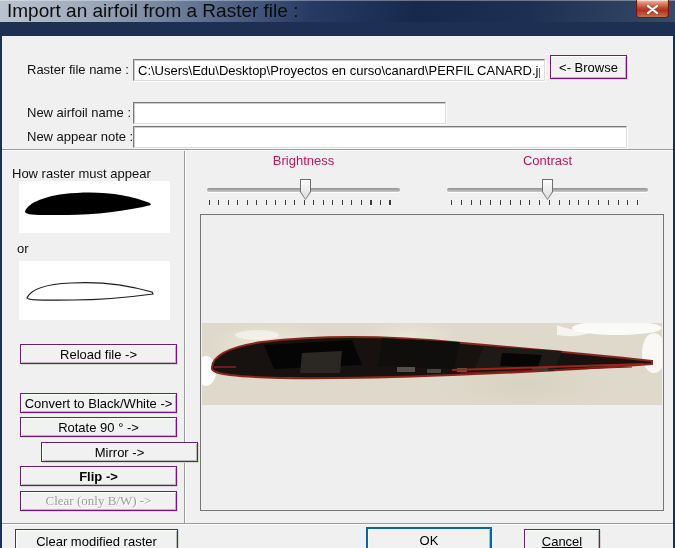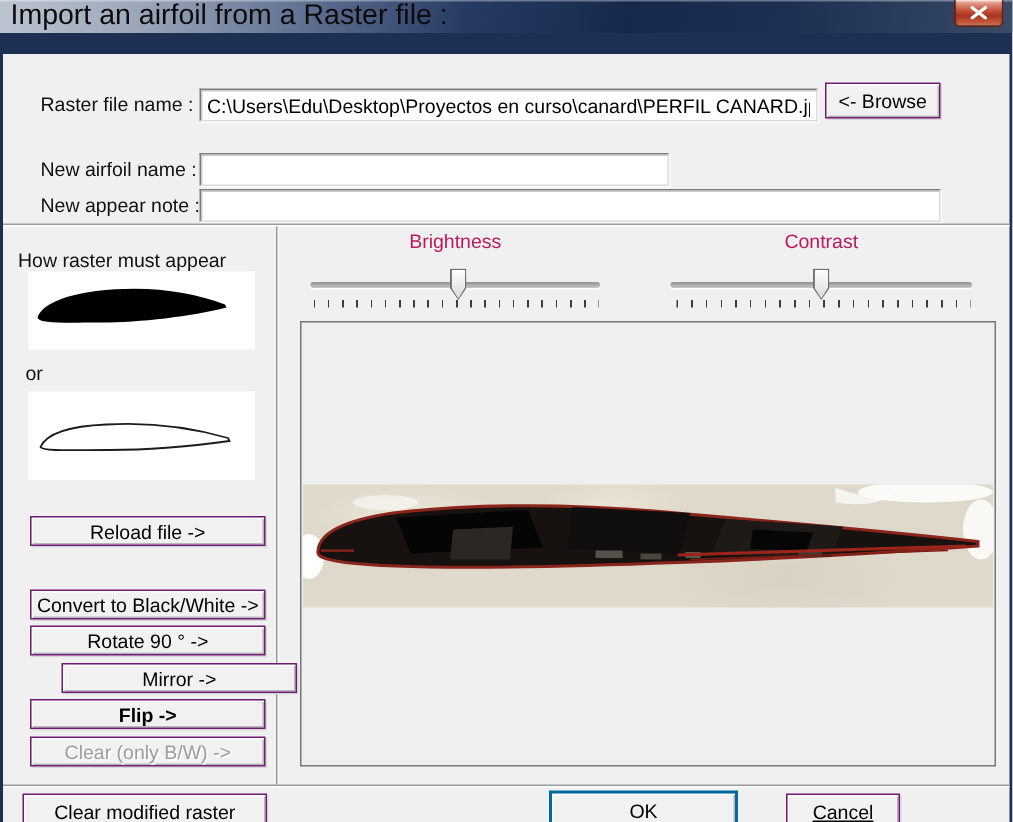--- a/index.html
+++ b/index.html
@@ -28,21 +28,21 @@
     box-shadow:inset 1px 1px 0 #c9c9c9, 1px 1px 0 #fdfdfd;
     font-family:"Liberation Sans", sans-serif; font-size:13px; color:#000;
     padding:0 4px; outline:none; }
   .btn { position:absolute; background:#f1f1f1; border:1px solid #701a75;
     box-shadow:inset 1px 1px 0 #ffffff, inset -1px -1px 0 #b8b8b8, 1px 1px 0 #d6d6d6;
     font-family:"Liberation Sans", sans-serif; font-size:13px; color:#000;
     display:flex; align-items:center; justify-content:center;
     white-space:nowrap; cursor:pointer; }
   .btn.default { border:2px solid #0369a1;
     box-shadow:inset 1px 1px 0 #ffffff, inset -1px -1px 0 #b8b8b8; }
-  .btn.disabled { color:#9d9d9d; text-shadow:1px 1px 0 #fff; cursor:default; }
+  .btn.disabled { color:#9d9d9d; text-shadow:1px 1px 0 #fff; cursor:default;font-family:Liberation Serif, serif; }
   .etched-h { position:absolute; height:2px;
     border-top:1px solid #9b9b9b; border-bottom:1px solid #fdfdfd; }
   .etched-v { position:absolute; width:2px;
     border-left:1px solid #9b9b9b; border-right:1px solid #fdfdfd; }
   
   .guide-box { position:absolute; background:#fff; }
   .guide-box svg { display:block; width:100%; height:100%; }
   
   .slider-label { position:absolute; font-size:13px; color:#be185d; text-align:center; }
   .slider-track { position:absolute; height:4px; border-radius:2px;

